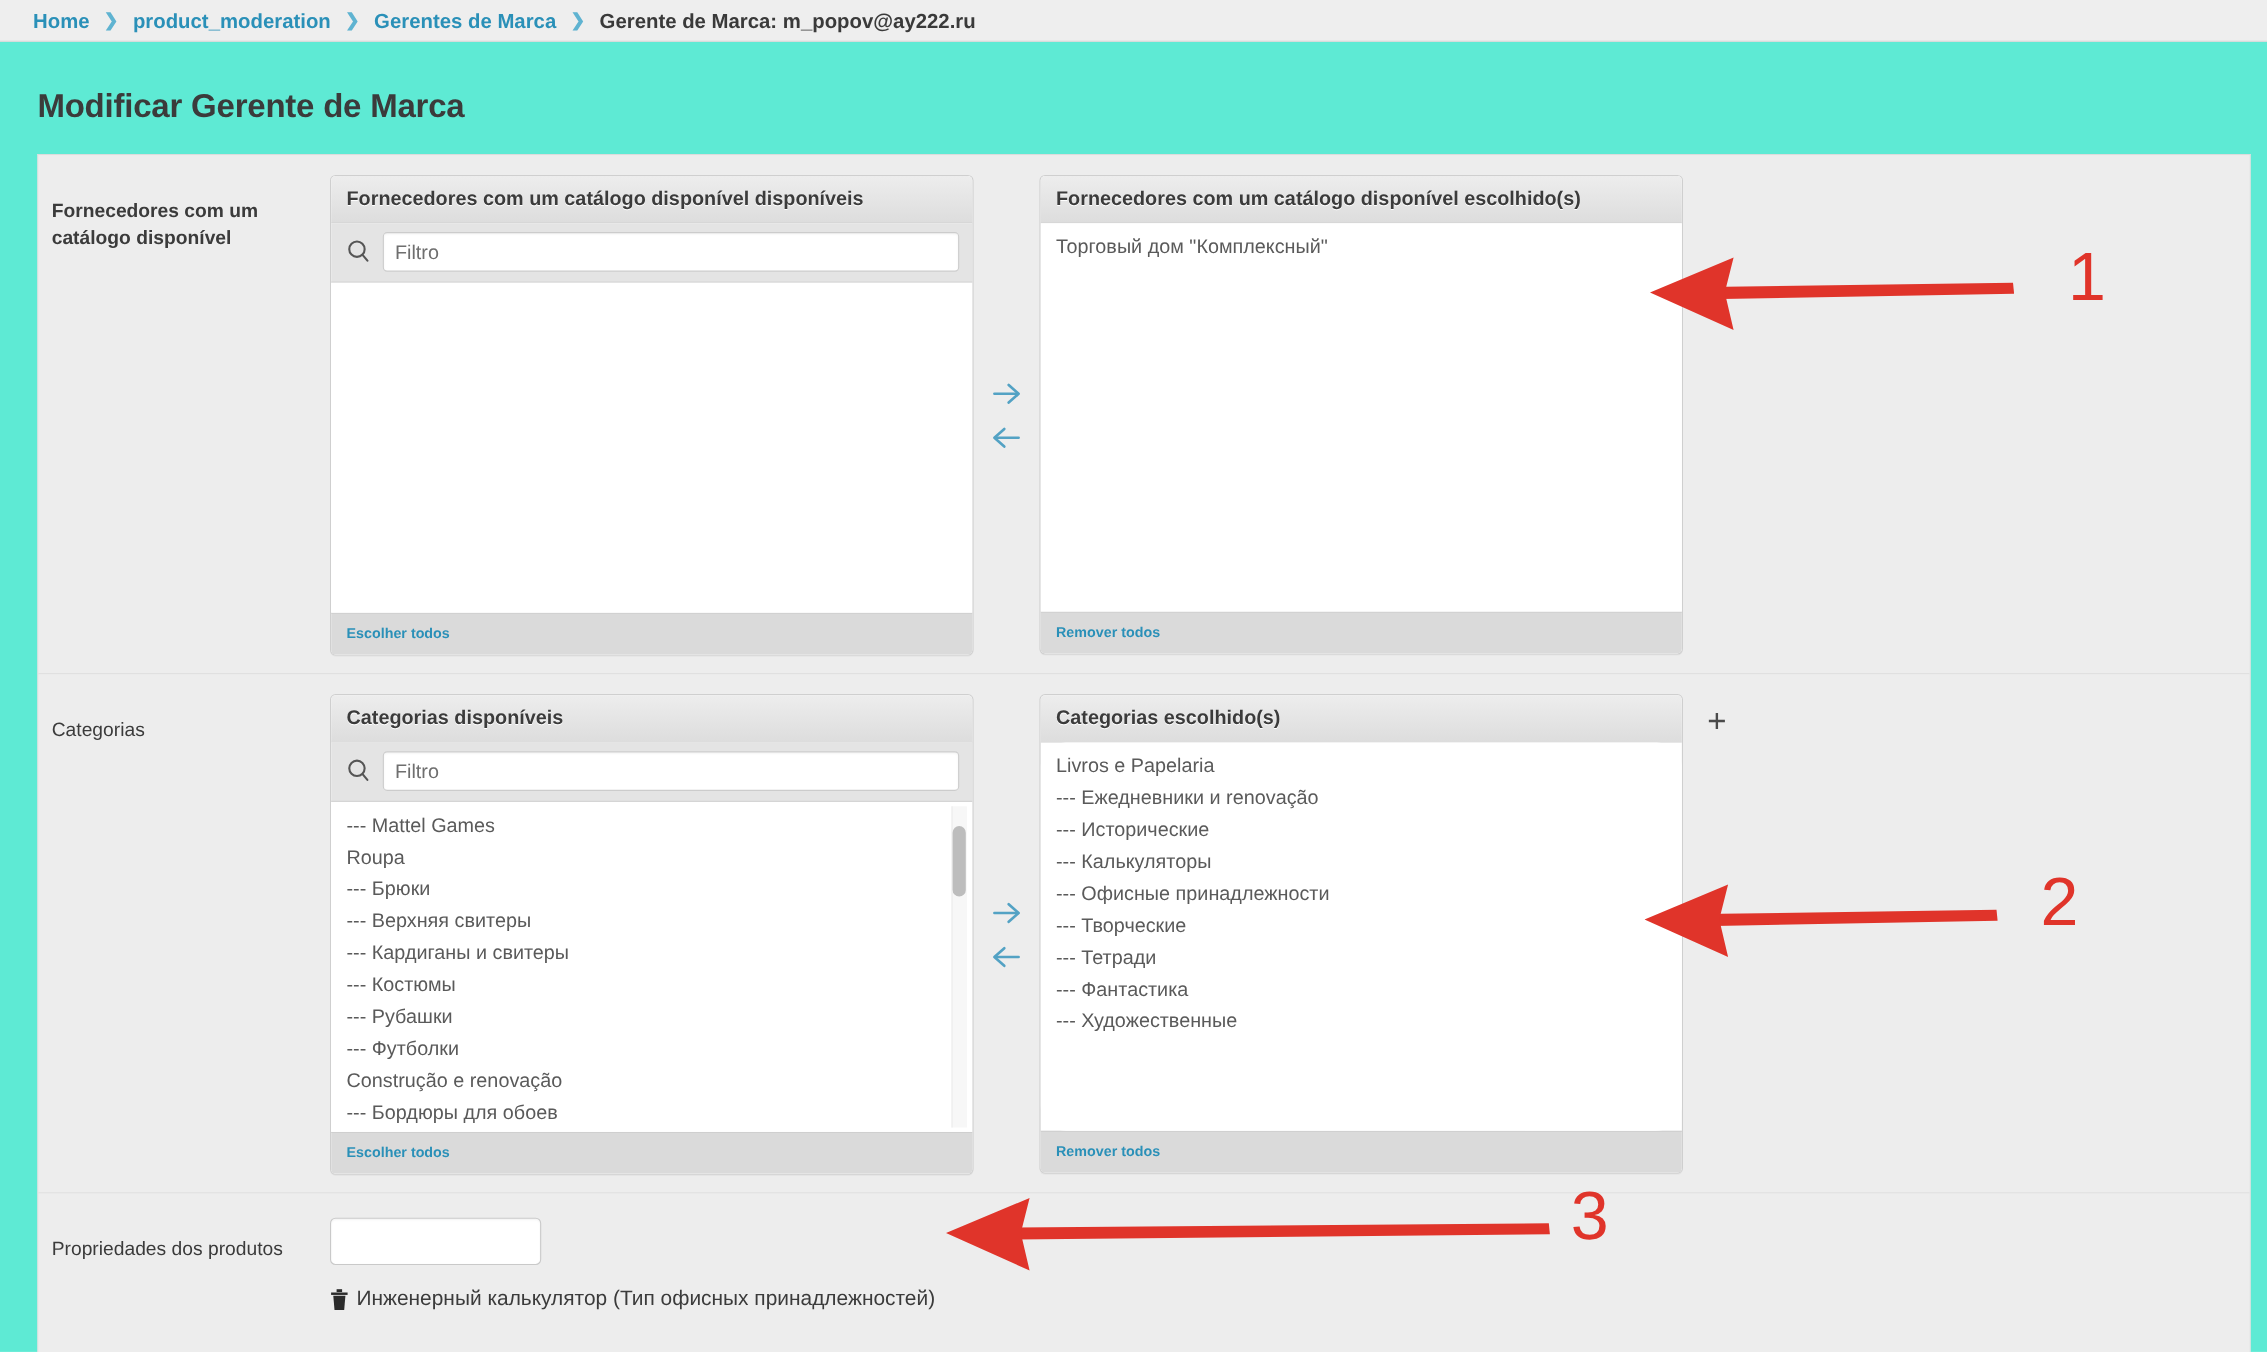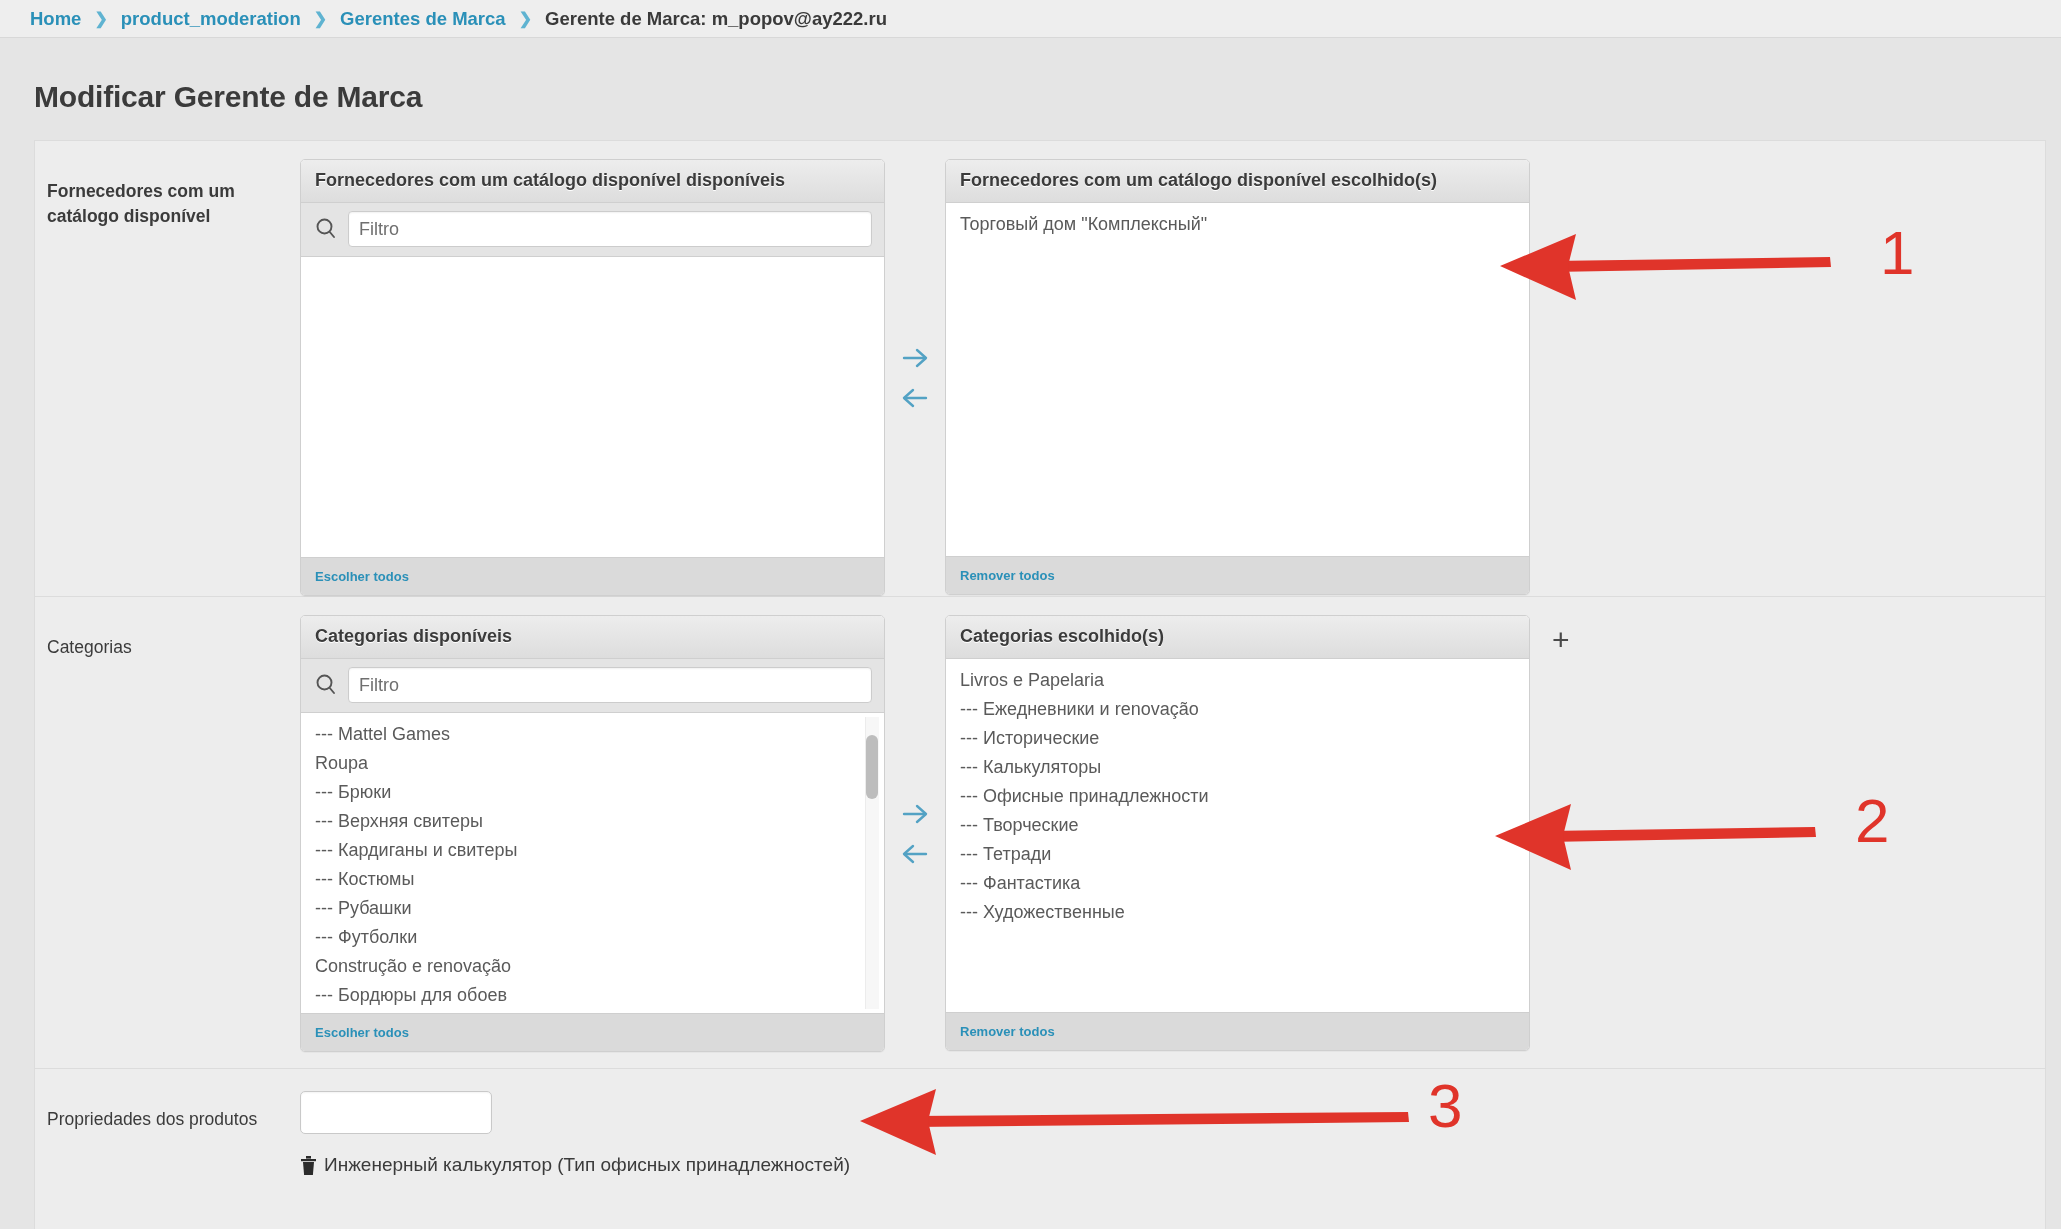--- a/index.html
+++ b/index.html
@@ -5,21 +5,21 @@
   * { box-sizing: border-box; }
   html, body {
     margin: 0; padding: 0;
     background: #ffffff;
     font-family: "Liberation Sans", sans-serif;
   }
   #page {
     position: relative;
     width: 2061px;
     height: 1229px;
-    background: #e5e5e5;
+    background: #5eead4;
     overflow: hidden;
   }
 
   
   .breadcrumb {
     height: 38px;
     background: #eeeeee;
     border-bottom: 1px solid #d8d8d8;
     display: flex;
     align-items: center;
@@ -255,21 +255,21 @@
     <span class="bc-sep">❯</span>
     <a class="bc-link" href="#">Gerentes de Marca</a>
     <span class="bc-sep">❯</span>
     <span class="bc-current">Gerente de Marca: m_popov@ay222.ru</span>
   </div>
 
   <h1 class="page-title">Modificar Gerente de Marca</h1>
 
   <div class="form-wrap">
 
-    <div class="form-row" style="padding-top:18px;padding-bottom:0;">
+    <div class="form-row" style="padding-top:18px;padding-bottom:16px;">
       <div class="row-label bold">Fornecedores com um catálogo disponível</div>
       <div class="row-body">
 
         <div class="dl-box">
           <div class="dl-head">Fornecedores com um catálogo disponível disponíveis</div>
           <div class="dl-filter">
             <span class="search-icon">
               <svg viewBox="0 0 26 26" width="26" height="26" fill="none" stroke="currentColor" stroke-width="1.9">
                 <circle cx="11.5" cy="10.5" r="7"></circle>
                   <line x1="16.8" y1="16" x2="21" y2="21" stroke-linecap="round"></line>

